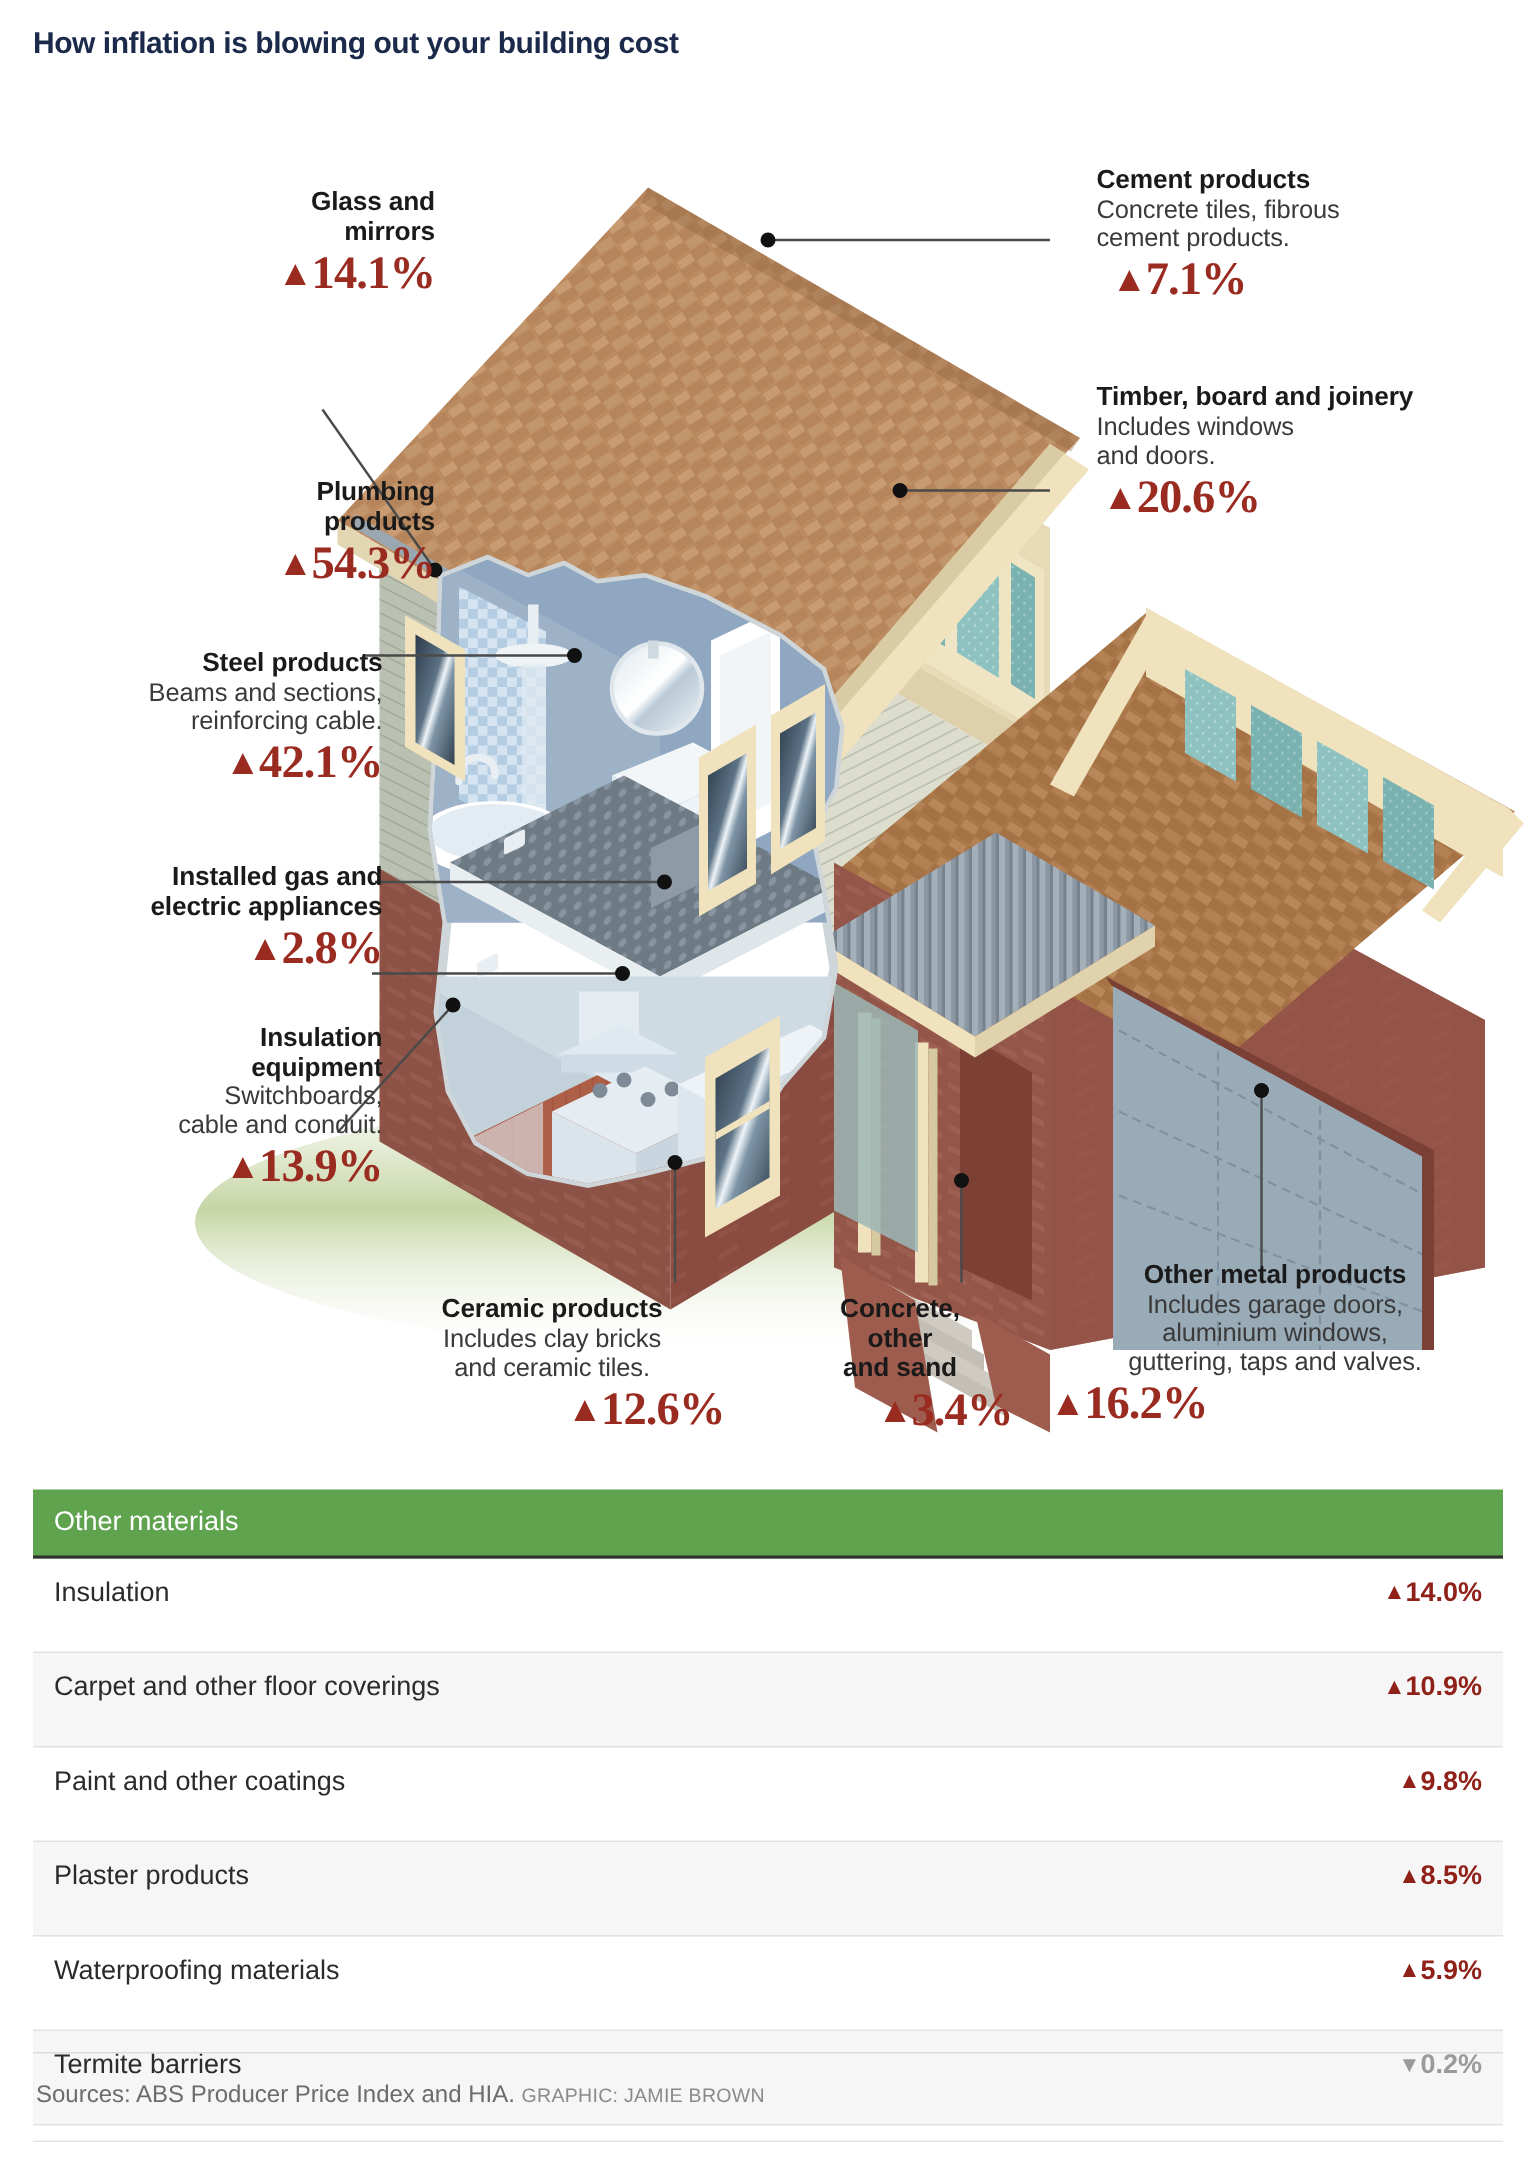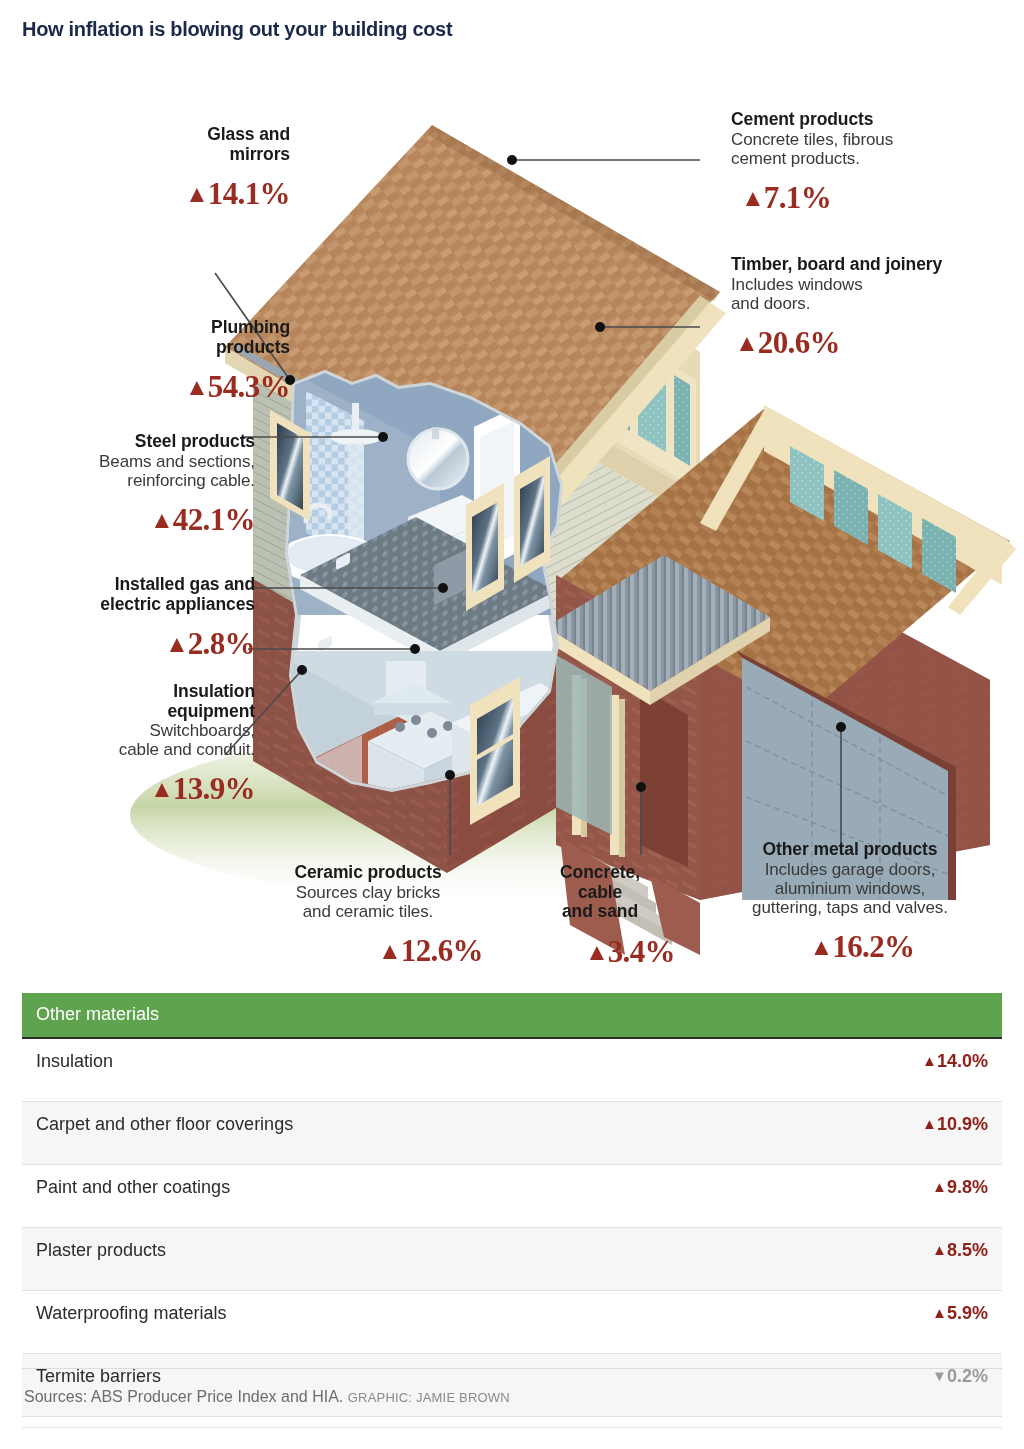--- a/index.html
+++ b/index.html
@@ -35,21 +35,21 @@
   .callout { position:absolute; line-height:1.12; }
   .callout .hd { font-weight:bold; font-size:17.5px; color:#1a1a1a; letter-spacing:-0.1px; }
   .callout .sub { font-size:17px; color:#3a3a3a; letter-spacing:-0.1px; }
   .callout .pct {
     font-family:"Liberation Serif", serif;
     font-weight:bold;
     font-size:31px;
     color:#9a2b20;
     letter-spacing:-0.6px;
     line-height:1.05;
-    margin-top:14px;
+    margin-top:2px;
     white-space:nowrap;
   }
   .callout .pct .tri { font-size:24px; position:relative; top:-2px; letter-spacing:-1px; }
   .r { text-align:right; }
   .l { text-align:left; }
   .c { text-align:center; }
 
   
   #co-glass     { left:60px;  top:125px;  width:230px; }
   #co-plumb     { left:60px;  top:318px;  width:230px; }
@@ -484,38 +484,38 @@
 
 <div class="callout l" id="co-timber">
   <div class="hd"><span>Timber, board and joinery</span></div>
   <div class="sub"><span>Includes windows</span></div>
   <div class="sub"><span>and doors.</span></div>
   <div class="pct" style="padding-left:4px;"><span class="tri">▲</span><span>20.6%</span></div>
 </div>
 
 <div class="callout c" id="co-ceramic">
   <div class="hd"><span>Ceramic products</span></div>
-  <div class="sub"><span>Sources clay bricks</span></div>
+  <div class="sub"><span>Includes clay bricks</span></div>
   <div class="sub"><span>and ceramic tiles.</span></div>
   <div class="pct" style="text-align:right;"><span class="tri">▲</span><span>12.6%</span></div>
 </div>
 
 <div class="callout c" id="co-concrete">
   <div class="hd"><span>Concrete,</span></div>
-  <div class="hd"><span>cable</span></div>
+  <div class="hd"><span>other</span></div>
   <div class="hd"><span>and sand</span></div>
   <div class="pct" style="text-align:right;"><span class="tri">▲</span><span>3.4%</span></div>
 </div>
 
 <div class="callout c" id="co-metal">
   <div class="hd"><span>Other metal products</span></div>
   <div class="sub"><span>Includes garage doors,</span></div>
   <div class="sub"><span>aluminium windows,</span></div>
   <div class="sub"><span>guttering, taps and valves.</span></div>
-  <div class="pct" style="text-align:center;padding-left:24px;"><span class="tri">▲</span><span>16.2%</span></div>
+  <div class="pct" style="text-align:left;"><span class="tri">▲</span><span>16.2%</span></div>
 </div>
 
 <div class="table-wrap">
   <div class="tbl-head">Other materials</div>
   <div id="tbl-body">
       <div class="tbl-row">
         <span>Insulation</span>
         <span class="val"><span class="tri">▲</span><span>14.0%</span></span>
       </div>
       <div class="tbl-row alt">

